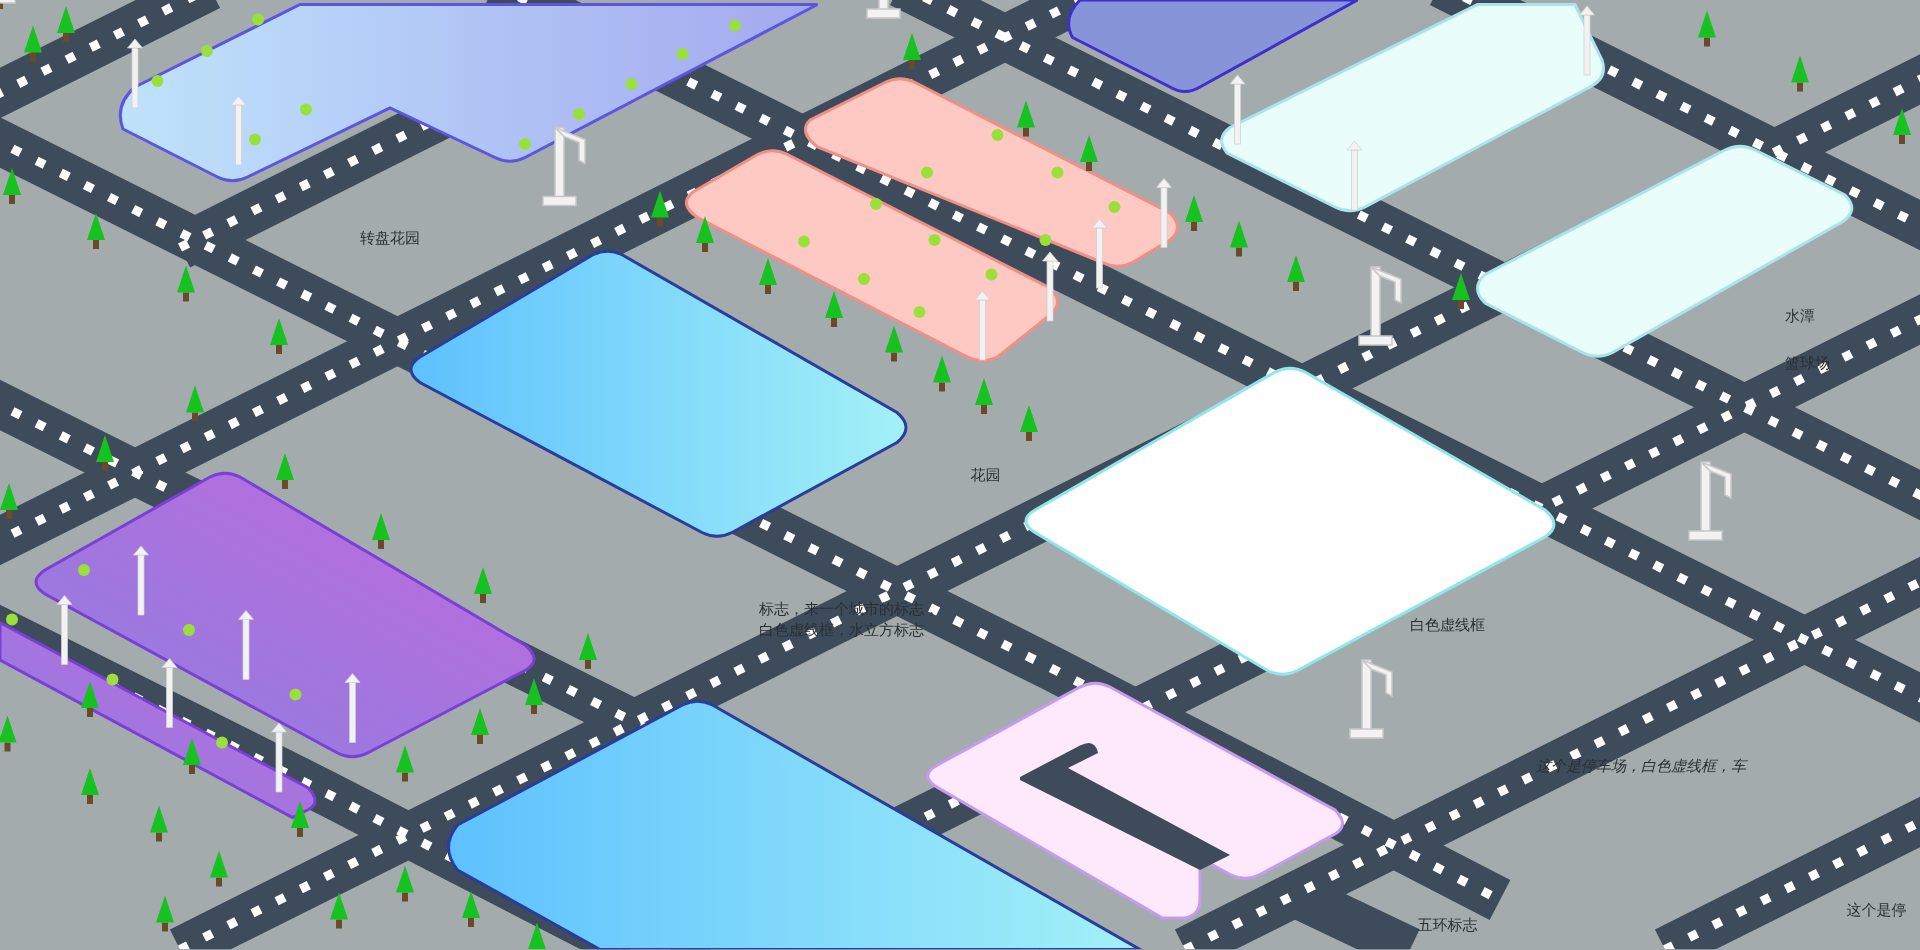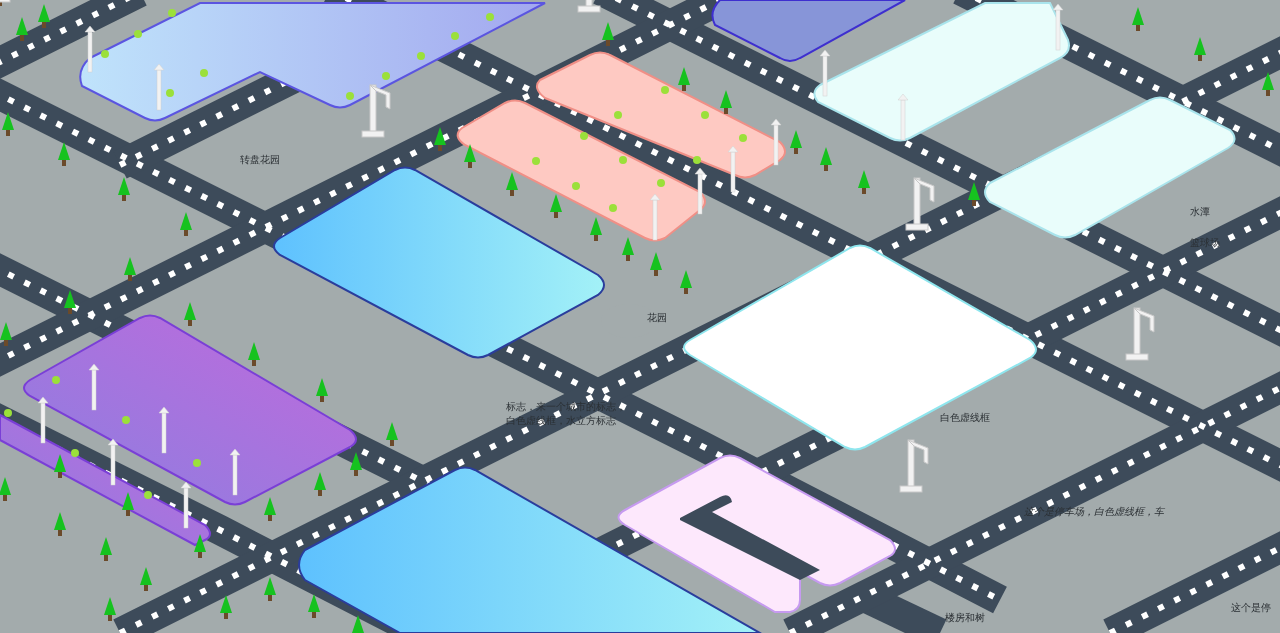--- a/index.html
+++ b/index.html
@@ -224,14 +224,14 @@
 
 <div class="label" style="left:240px;top:152px;">转盘花园</div>
 <div class="label" style="left:619px;top:310px;margin-left:28px;">花园</div>
 <div class="label" style="left:506px;top:399px;">标志，来一个城市的标志，</div>
 <div class="label" style="left:506px;top:413px;">白色虚线框，水立方标志</div>
 <div class="label" style="left:1190px;top:204px;">水潭</div>
 <div class="label" style="left:1190px;top:235px;">篮球场</div>
 <div class="label" style="left:940px;top:410px;">白色虚线框</div>
 <div class="label" style="left:1024px;top:504px;font-style:italic;">这个是停车场，白色虚线框，车</div>
 <div class="label" style="left:1231px;top:580px;margin-top:20px;">这个是停</div>
-<div class="label" style="left:945px;top:610px;">楼房和树</div>
+<div class="label" style="left:945px;top:610px;">五环标志</div>
 </div>
 
 </body></html>

